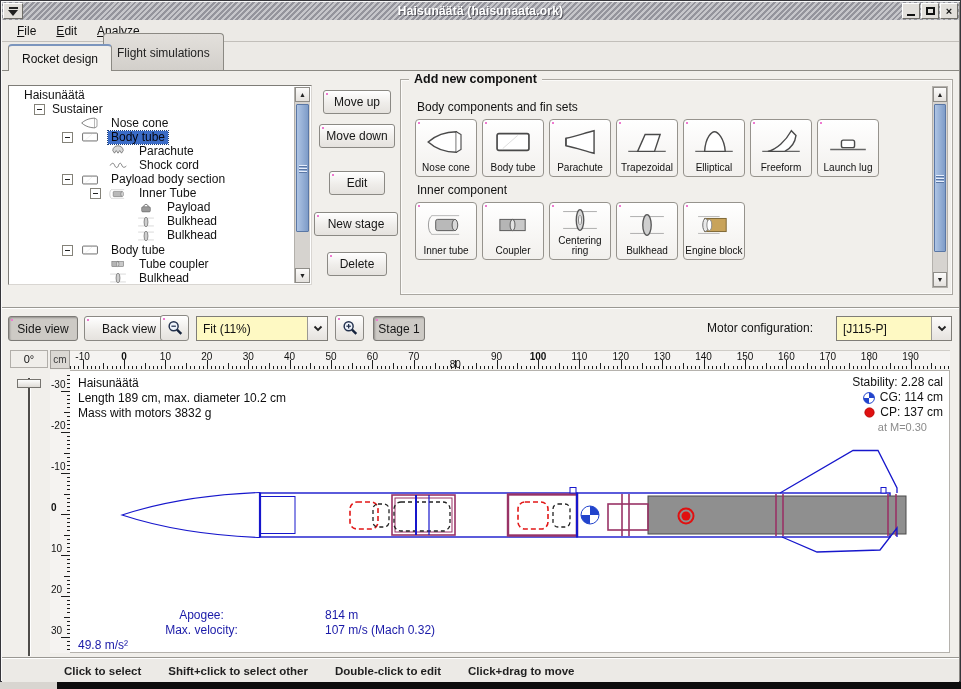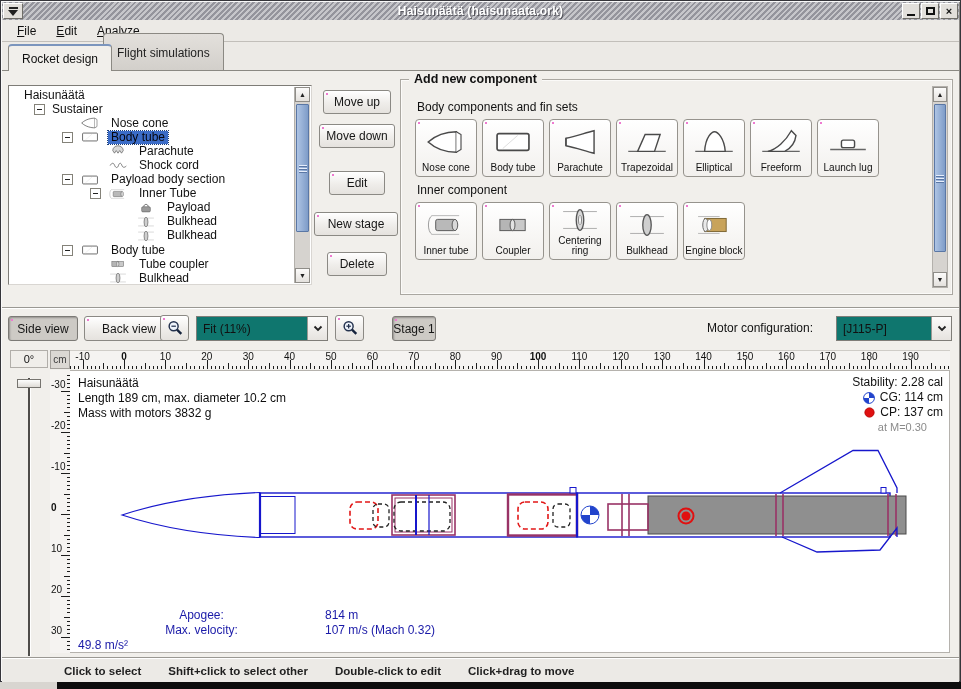--- a/index.html
+++ b/index.html
@@ -77,21 +77,21 @@
   .comp-btn .cicon svg { width:46px; height:30px; }
   .comp-btn .clabel { font-size:10px; line-height:10px; text-align:center; width:58px; }
   .group-scroll { position:absolute; top:6px; right:4px; bottom:6px; width:16px; background:#d6d3cf; border:1px solid #b3b0ab; }
 
   
   .hsplit { position:absolute; left:0; right:0; top:236px; height:2px; border-top:1px solid #9a9893; border-bottom:1px solid #fff; }
   .toolbar-item { position:absolute; }
   .toggle-on { background:#cdcac5 !important; box-shadow:inset 1px 1px 2px rgba(0,0,0,.28) !important; border-color:#7c7a76 !important; }
   .toolbtn { height:25px; }
   .zoombtn { width:29px; height:26px; display:flex; align-items:center; justify-content:center; }
-  .combo { background:#0f766e; border:1px solid #7f7d78; height:25px; display:flex; align-items:center; }
+  .combo { background:#fef9c3; border:1px solid #7f7d78; height:25px; display:flex; align-items:center; }
   .combo .val { flex:1; padding-left:6px; white-space:nowrap; overflow:hidden; }
   .combo .arrow { width:20px; align-self:stretch; background:linear-gradient(#fcfbfa,#e6e3df); border-left:1px solid #9a9893; display:flex; align-items:center; justify-content:center; }
   .motor-label { line-height:25px; text-align:center; }
 
   
   .rot-box { position:absolute; left:8px; top:279px; width:38px; height:18px; background:#f0eeea; border:1px solid #b1aea9; display:flex; align-items:center; justify-content:center; font-size:11px; }
   .slider-track { position:absolute; left:26px; top:307px; width:2px; height:278px; background:#4e4c49; box-shadow:1px 0 0 #fff; }
   .slider-handle { position:absolute; left:15px; top:308px; width:24px; height:9px; background:linear-gradient(#fdfdfc,#dedbd6); border:1px solid #76746f; }
   .unit-box { position:absolute; left:48px; top:279px; width:20px; height:19px; background:#dbd8d3; border:1px solid #a3a09b; color:#3c3c3c; font-size:10px; display:flex; align-items:center; justify-content:center; }
   .hruler { position:absolute; left:68px; top:279px; width:880px; height:19px; background:#f5f3f1; border-top:1px solid #cfccc7; overflow:hidden; }
@@ -472,21 +472,21 @@
         </span>
     </div>
     <div class="gbtn toolbar-item zoombtn" style="left:333px; top:244px;">
       <svg width="18" height="18" viewBox="0 0 20 20">
           <circle cx="8.5" cy="8" r="5" fill="#eef3fb" stroke="#24324e" stroke-width="1.6"></circle>
           <line x1="6" y1="8" x2="11" y2="8" stroke="#24324e" stroke-width="1.4"></line>
           <line x1="8.5" y1="5.5" x2="8.5" y2="10.5" stroke="#24324e" stroke-width="1.4"></line>
           <line x1="12.2" y1="11.8" x2="17" y2="16.6" stroke="#16243d" stroke-width="2.6"></line>
         </svg>
     </div>
-    <div class="gbtn toolbar-item toolbtn toggle-on" style="left:390px; top:245px; width:44px;">Stage 1</div>
+    <div class="gbtn toolbar-item toolbtn toggle-on" style="left:371px; top:245px; width:52px;">Stage 1</div>
     <div class="toolbar-item motor-label" style="left:688px; top:245px; width:140px;">Motor configuration:</div>
     <div class="combo toolbar-item" style="left:834px; top:245px; width:116px;">
       <span class="val">[J115-P]</span>
       <span class="arrow">
           <svg width="10" height="7" viewBox="0 0 10 7">
             <path d="M1.5 1.5 L5 5 L8.5 1.5" fill="none" stroke="#222" stroke-width="1.8"></path>
           </svg>
         </span>
     </div>
 
@@ -591,21 +591,21 @@
         <div class="tick" style="left: 347.94px; height: 3.5px;"></div>
         <div class="tick" style="left: 352.08px; height: 3.5px;"></div>
         <div class="tick" style="left: 356.22px; height: 3.5px;"></div>
         <div class="tick" style="left: 360.36px; height: 3.5px;"></div>
         <div class="tick" style="left: 364.5px; height: 6px;"></div>
         <div class="tick" style="left: 368.64px; height: 3.5px;"></div>
         <div class="tick" style="left: 372.78px; height: 3.5px;"></div>
         <div class="tick" style="left: 376.92px; height: 3.5px;"></div>
         <div class="tick" style="left: 381.06px; height: 3.5px;"></div>
         <div class="tick" style="left: 385.2px; height: 9px;"></div>
-        <div class="rlabel" style="left: 385.2px;">80</div>
+        <div class="rlabel" style="left: 385.2px; margin-top: 8px;">80</div>
         <div class="tick" style="left: 389.34px; height: 3.5px;"></div>
         <div class="tick" style="left: 393.48px; height: 3.5px;"></div>
         <div class="tick" style="left: 397.62px; height: 3.5px;"></div>
         <div class="tick" style="left: 401.76px; height: 3.5px;"></div>
         <div class="tick" style="left: 405.9px; height: 6px;"></div>
         <div class="tick" style="left: 410.04px; height: 3.5px;"></div>
         <div class="tick" style="left: 414.18px; height: 3.5px;"></div>
         <div class="tick" style="left: 418.32px; height: 3.5px;"></div>
         <div class="tick" style="left: 422.46px; height: 3.5px;"></div>
         <div class="tick" style="left: 426.6px; height: 9px;"></div>

